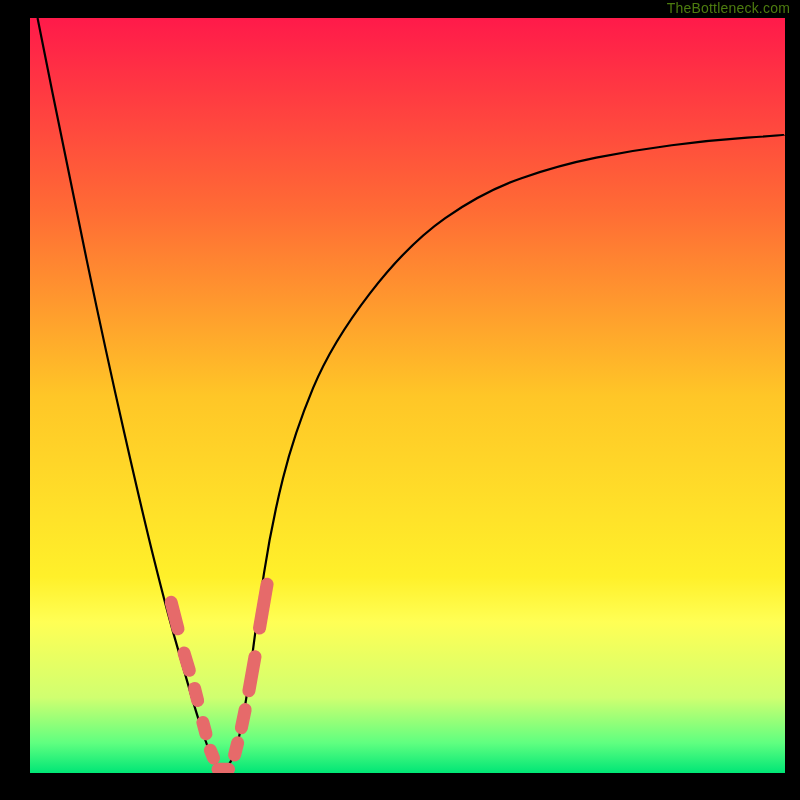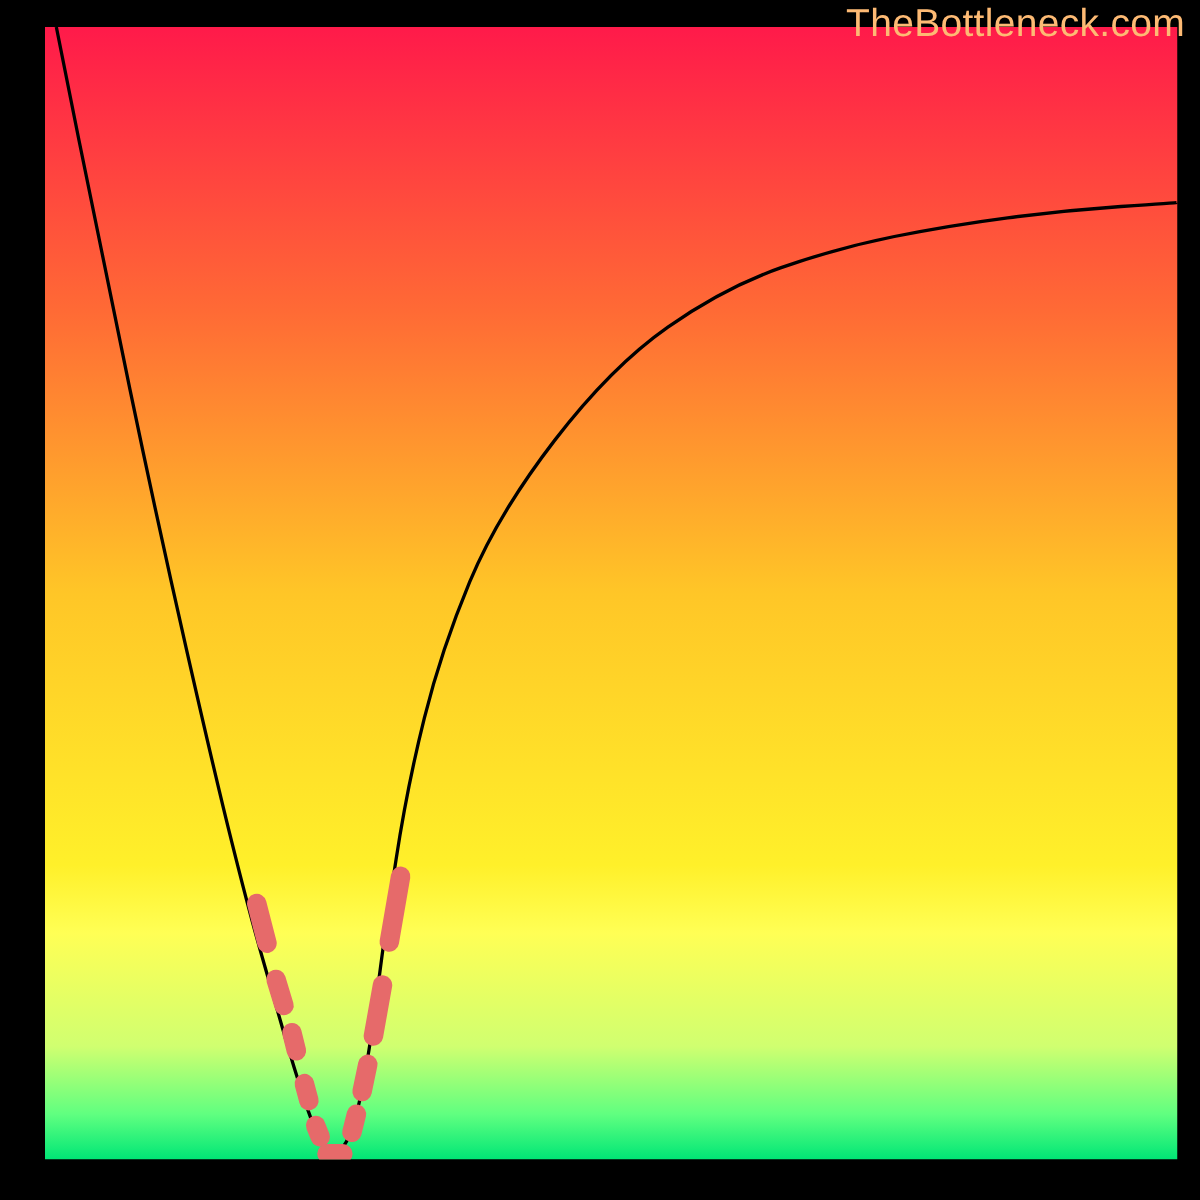--- a/index.html
+++ b/index.html
@@ -16,22 +16,22 @@
     left: 30px;
     top: 18px;
     width: 755px;
     height: 755px;
     background: #000;
   }
   .watermark {
     position: absolute;
     top: 0px;
     right: 10px;
-    color: #fdba74;
-    font-size: 26px;
+    color: #4d7c0f;
+    font-size: 14px;
     font-weight: 500;
     letter-spacing: 0.2px;
     z-index: 10;
   }
   svg {
     display: block;
   }
 </style>
 </head>
 <body>

